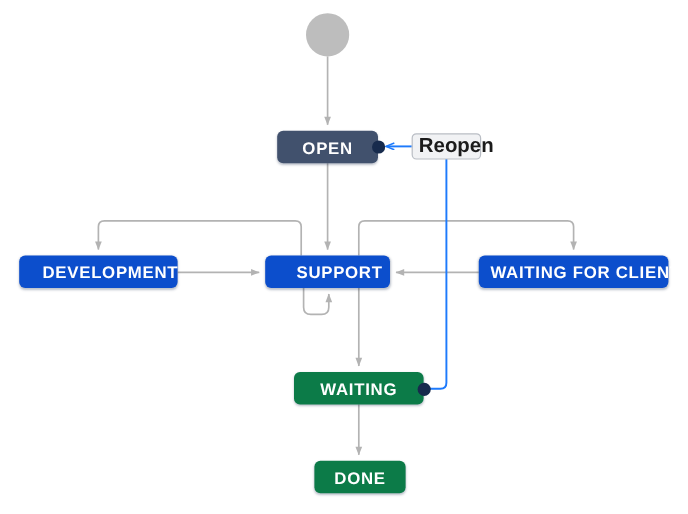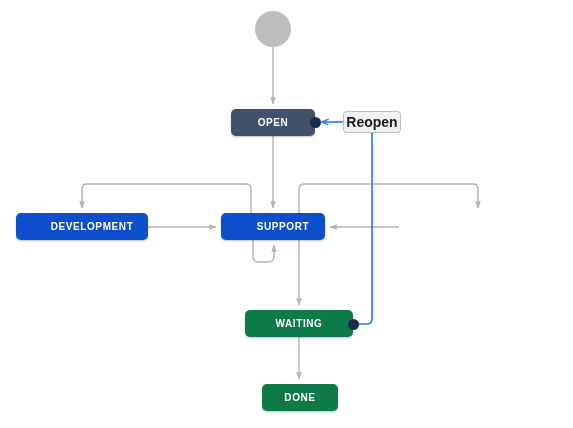--- a/index.html
+++ b/index.html
@@ -25,21 +25,21 @@
     height: 428px;
   }
   .node {
     position: absolute;
     box-sizing: border-box;
     display: flex;
     align-items: center;
     justify-content: center;
     border-radius: 5px;
     color: #ffffff;
-    font-size: 10px;
+    font-size: 14px;
     font-weight: bold;
     letter-spacing: 0.6px;
     white-space: nowrap;
     box-shadow: 0 1px 2px rgba(9, 30, 66, 0.28);
     z-index: 3;
   }
   .node-open     { background: #41516d; }
   .node-blue     { background: #0c4ecc; padding-left: 20px; }
   .node-green    { background: #0c7b48; }
 
@@ -47,26 +47,25 @@
     position: absolute;
     border-radius: 50%;
     background: #bdbdbd;
     z-index: 3;
   }
   .edge-label {
     position: absolute;
     box-sizing: border-box;
     display: flex;
     align-items: center;
-    justify-content: center;
     background: #f1f2f4;
     border: 1px solid #b9bdc4;
     border-radius: 4px;
     color: #1b1b1b;
-    font-size: 14px;
+    font-size: 17px;
     font-weight: bold;
     white-space: nowrap;
     padding: 0 5px;
     z-index: 4;
   }
   .conn-dot {
     position: absolute;
     border-radius: 50%;
     background: #172b4d;
     z-index: 4;
@@ -121,20 +120,23 @@
   </div>
 
   <div class="node node-blue" style="left:16px; top:213px; width:132px; height:27px;">
     <span>DEVELOPMENT</span>
   </div>
 
   <div class="node node-blue" style="left:221px; top:213px; width:104px; height:27px;">
     <span>SUPPORT</span>
   </div>
 
+  <div class="node node-blue" style="left:399px; top:213px; width:158px; height:27px;">
+    <span>WAITING FOR CLIENT</span>
+  </div>
 
   <div class="node node-green" style="left:245px; top:310px; width:108px; height:27px;">
     <span>WAITING</span>
   </div>
 
   <div class="node node-green" style="left:262px; top:384px; width:76px; height:27px;">
     <span>DONE</span>
   </div>
 
   <div class="conn-dot" style="left:310px; top:117px; width:11px; height:11px;"></div>

